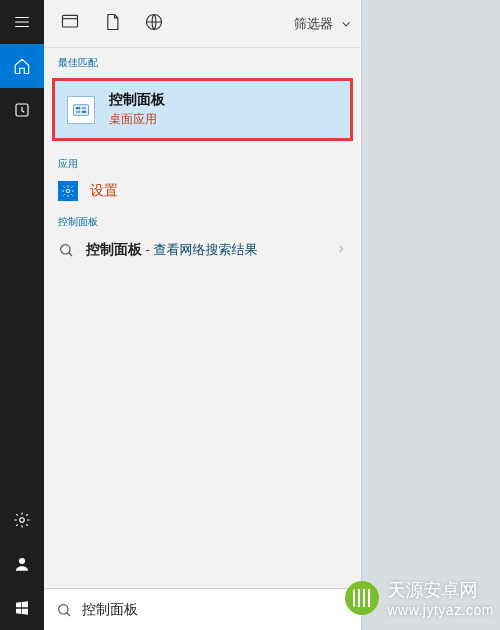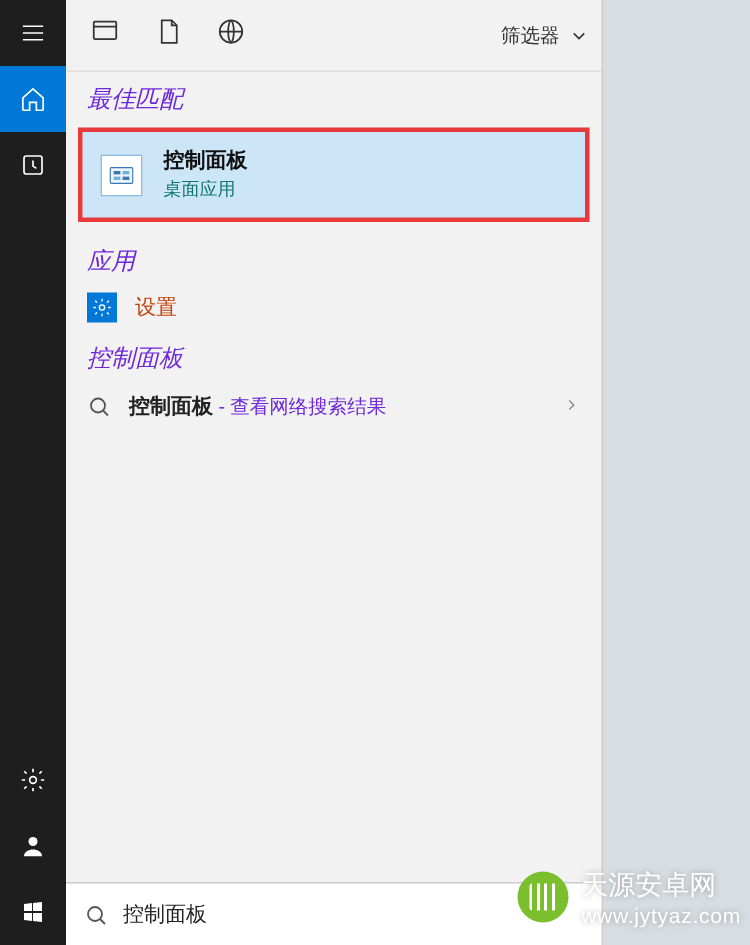--- a/index.html
+++ b/index.html
@@ -21,21 +21,21 @@
     cursor: pointer;
   }
   .rail-home { background: #0078d7; }
   .rail-recent { margin-top: 0; }
   .rail-spacer { flex: 1; cursor: default !important; }
   .rail svg { width: 18px; height: 18px; stroke: #fff; fill: none; stroke-width: 1.5; }
   .rail-start svg { width: 16px; height: 16px; fill: #fff; stroke: none; }
 
   
   .panel {
-    width: 358px;
+    width: 318px;
     height: 100%;
     background: #f2f2f2;
     display: flex;
     flex-direction: column;
     border-right: 1px solid #ccc;
   }
 
   
   .scope-row {
     height: 48px;
@@ -48,64 +48,63 @@
   .scope-row .scope-icon svg { width: 20px; height: 20px; stroke: #333; fill: none; stroke-width: 1.4; }
   .scope-row .filter {
     margin-left: auto;
     display: flex; align-items: center; gap: 6px;
     font-size: 13px; color: #333;
   }
   .scope-row .filter svg { width: 14px; height: 14px; stroke: #333; fill: none; stroke-width: 1.8; }
 
   
   .section-caption {
-    font-size: 16px;
-    color: #6d28d9;
+    font-size: 10px;
+    color: #0369a1;
     padding: 8px 14px 4px;
-    font-style: italic;
   }
 
   
   .best-match {
     margin: 4px 8px 8px;
     border: 3px solid #e83a3a;
     background: #cde6f7;
     padding: 10px 12px;
     display: flex; align-items: center; gap: 14px;
   }
   .best-match .bm-icon {
     width: 28px; height: 28px;
     background: #fff;
     border: 1px solid #8fbde4;
     display: flex; align-items: center; justify-content: center;
   }
   .best-match .bm-icon svg { width: 18px; height: 18px; }
   .bm-text .bm-title { font-size: 14px; font-weight: 600; color: #111; }
-  .bm-text .bm-sub   { font-size: 12px; color: #0f766e; margin-top: 2px; }
+  .bm-text .bm-sub   { font-size: 12px; color: #c2410c; margin-top: 2px; }
 
   
   .settings-row {
     display: flex; align-items: center; gap: 12px;
     padding: 6px 14px; font-size: 14px; color: #c2410c;
   }
   .settings-row .settings-icon {
     width: 20px; height: 20px;
     background: #0078d7;
     display: flex; align-items: center; justify-content: center;
   }
   .settings-row .settings-icon svg { width: 14px; height: 14px; stroke: #fff; fill: none; stroke-width: 1.6; }
 
   
   .web-row {
     display: flex; align-items: center; gap: 12px;
     padding: 8px 14px; font-size: 14px; color: #222;
   }
   .web-row svg.search { width: 16px; height: 16px; stroke: #555; fill: none; stroke-width: 1.8; }
   .web-row .term { font-weight: 600; }
-  .web-row .hint { color: #6d28d9; font-size: 13px; }
+  .web-row .hint { color: #0c4a6e; font-size: 13px; }
   .web-row .chev { margin-left: auto; }
   .web-row .chev svg { width: 12px; height: 12px; stroke: #888; fill: none; stroke-width: 1.8; }
 
   .panel-spacer { flex: 1; }
 
   
   .search-bar {
     height: 42px;
     background: #fff;
     border-top: 1px solid #ccc;

